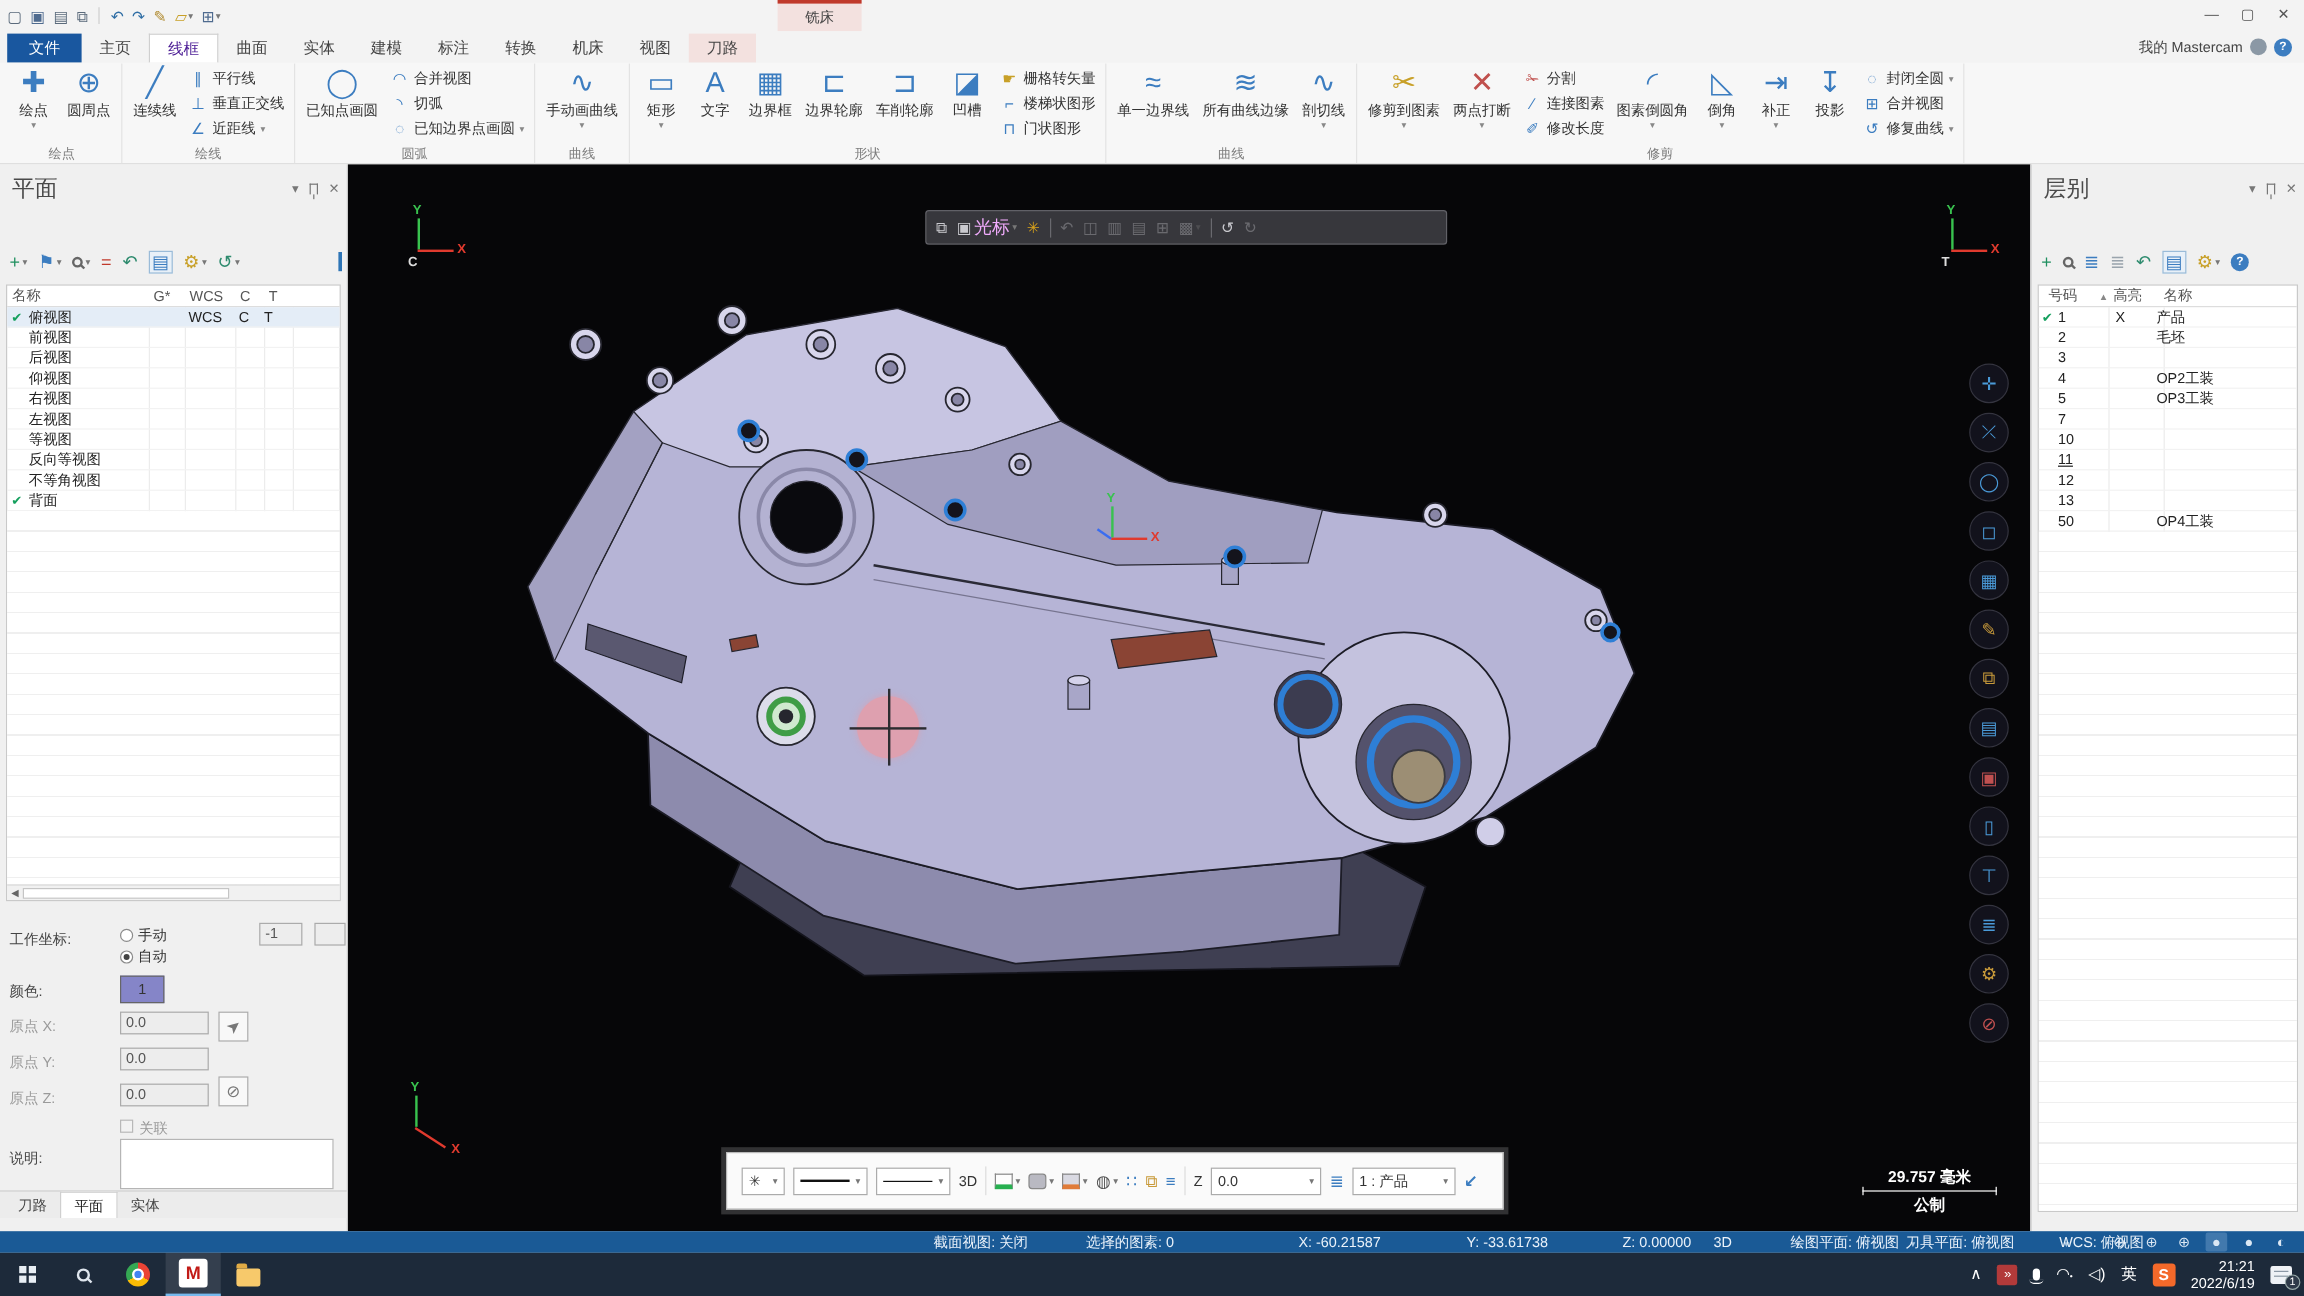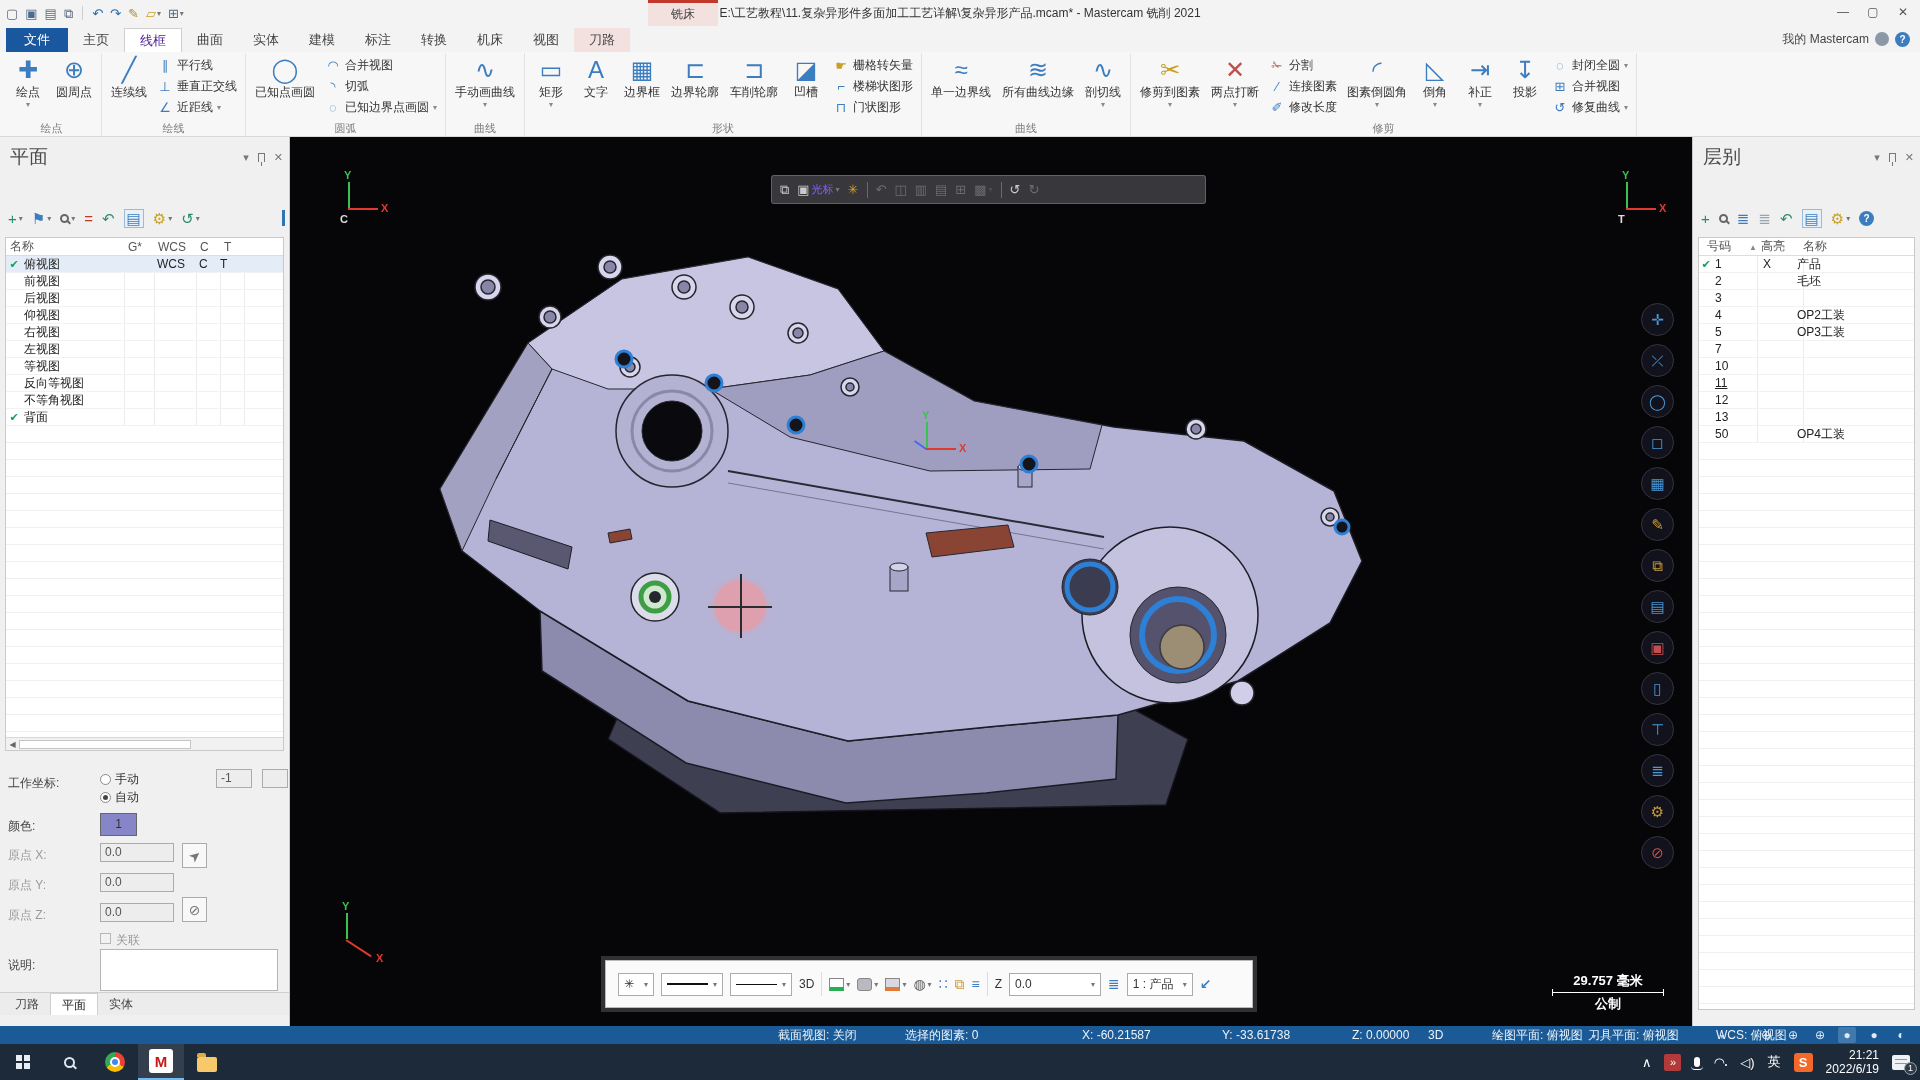--- a/index.html
+++ b/index.html
@@ -97,21 +97,21 @@
 .gno .yline{position:absolute;left:8px;top:13px;width:2px;height:26px;background:#39c24f}
 .gno .xline{position:absolute;left:8px;top:39px;width:30px;height:2px;background:#e03a2e}
 .gno .xlab{position:absolute;left:41px;top:33px;color:#e03a2e}
 .gno .clab{position:absolute;left:0px;top:44px;color:#ddd}
 .gno.diag .xline{transform:rotate(33deg);transform-origin:left center}
 .gno.diag .xlab{left:38px;top:52px}
 #gno-c .zline{position:absolute;left:8px;top:39px;width:14px;height:2px;background:#3a6df0;transform:rotate(-145deg);transform-origin:left center}
 #vp-topbar{position:absolute;left:481px;top:38px;width:435px;height:29px;background:rgba(96,96,104,.55);border:1px solid rgba(140,140,148,.5);border-radius:3px;display:flex;align-items:center;gap:8px;padding:0 8px}
 #vp-topbar .tbtn{color:#c9c9ce}
 #vp-topbar .tg{font-size:13px}
-#vp-topbar .tlab{font-size:11px;color:#8b5cf6}
+#vp-topbar .tlab{font-size:15px;color:#f0abfc}
 #vp-topbar .tsep{width:1px;height:16px;background:rgba(200,200,205,.35)}
 #vp-topbar .tdim{opacity:.35}
 #vp-tools{position:absolute;left:1351px;top:166px;display:flex;flex-direction:column;gap:8px}
 .vtool{width:33px;height:33px;border-radius:50%;background:#12121c;border:1px solid #34343f;display:flex;align-items:center;justify-content:center;font-size:15px}
 #cursor{position:absolute;left:424px;top:443px;width:52px;height:52px;border-radius:50%;background:rgba(233,154,164,.78);box-shadow:0 0 6px rgba(233,154,164,.6)}
 #cursor::before,#cursor::after{content:"";position:absolute;background:#2c2c30}
 #cursor::before{left:50%;top:-6px;width:1.5px;height:64px}
 #cursor::after{top:50%;left:-6px;height:1.5px;width:64px}
 #scalebox{position:absolute;left:1262px;top:835px;width:112px;color:#fff;text-align:center;font-size:13px;font-weight:bold}
 #scalebox .bar{height:1px;background:#fff;position:relative;margin:2px 0}
@@ -189,21 +189,20 @@
         <span class="tbtn">
           <span class="tg" style="color: rgb(200, 160, 40);">▱</span>
           <span class="tcaret">▾</span>
         </span>
         <span class="tbtn">
           <span class="tg" style="color: rgb(79, 107, 143);">⊞</span>
           <span class="tcaret">▾</span>
         </span>
       </div>
     <div id="machine-tab">铣床</div>
-    <div id="win-title">E:\工艺教程\11.复杂异形件多面加工工艺详解\复杂异形产品.mcam* - Mastercam 铣削 2021</div>
     <div id="winctl">
       <span>—</span>
       <span>▢</span>
       <span>✕</span>
     </div>
   </div>
 
   <div id="tabrow">
     <div id="tabs-mount" style="display:flex">
         <div class="tab file">文件</div>
@@ -850,21 +849,21 @@
         <span class="aico">∷</span>
         <span class="aico" style="color:#c89a3a">⧉</span>
         <span class="aico">≡</span>
         <span class="asep"></span>
         <span>Z</span>
         <span class="combo" style="width:92px">
             <span>0.0</span>
             <span class="tcaret">▾</span>
           </span>
         <span class="aico">≣</span>
-        <span class="combo" style="width:66px">
+        <span class="combo" style="width:86px">
             <span>1 : 产品</span>
             <span class="tcaret">▾</span>
           </span>
         <span class="aico" style="font-weight:bold">↙</span>
       </div>
     </div>
 
     <aside id="right-panel">
       <div class="phead">
         <span>层别</span>

